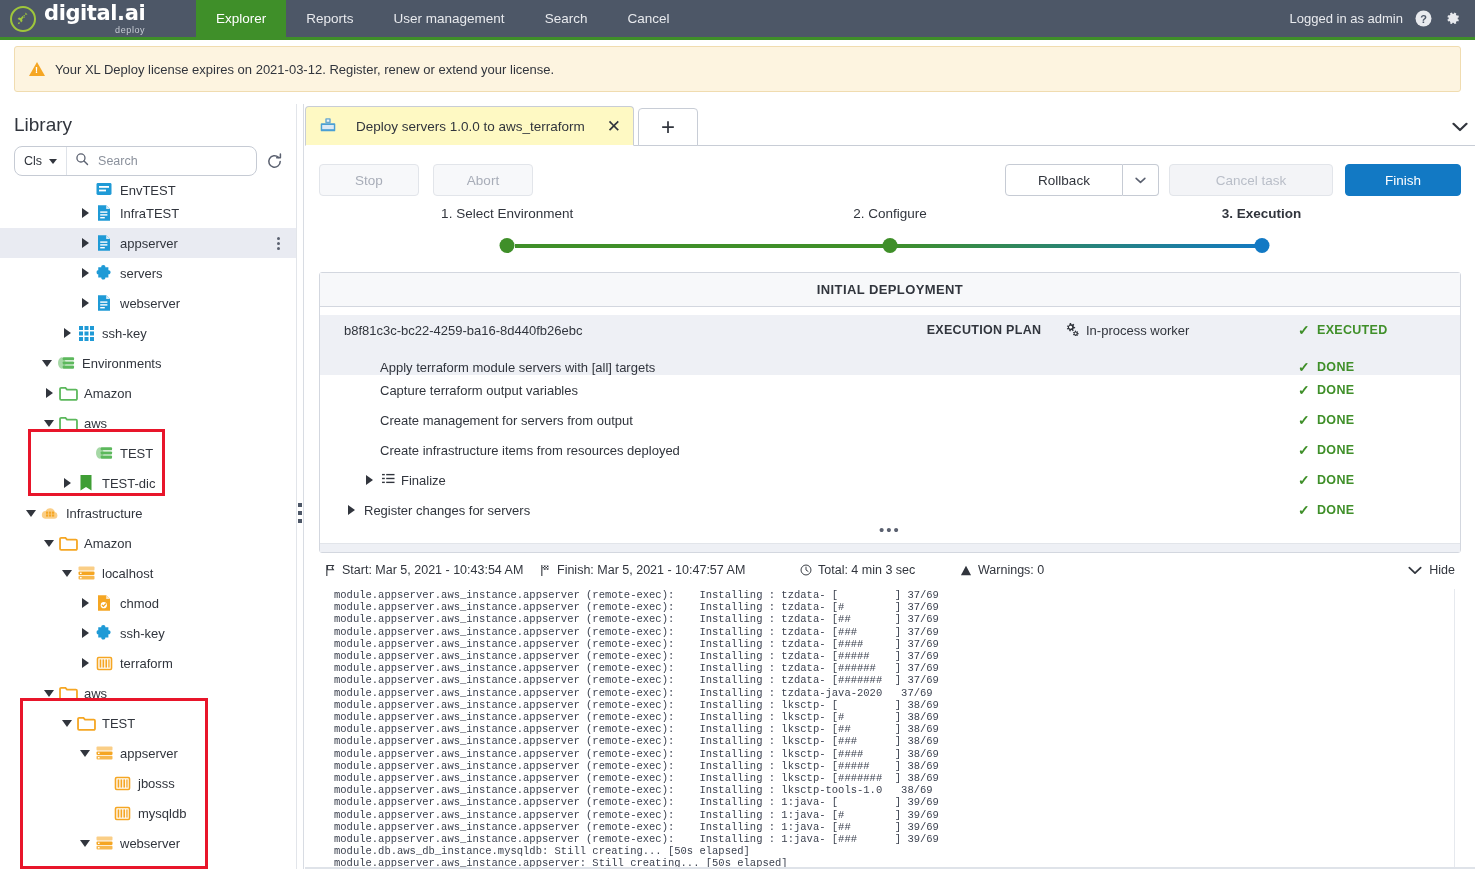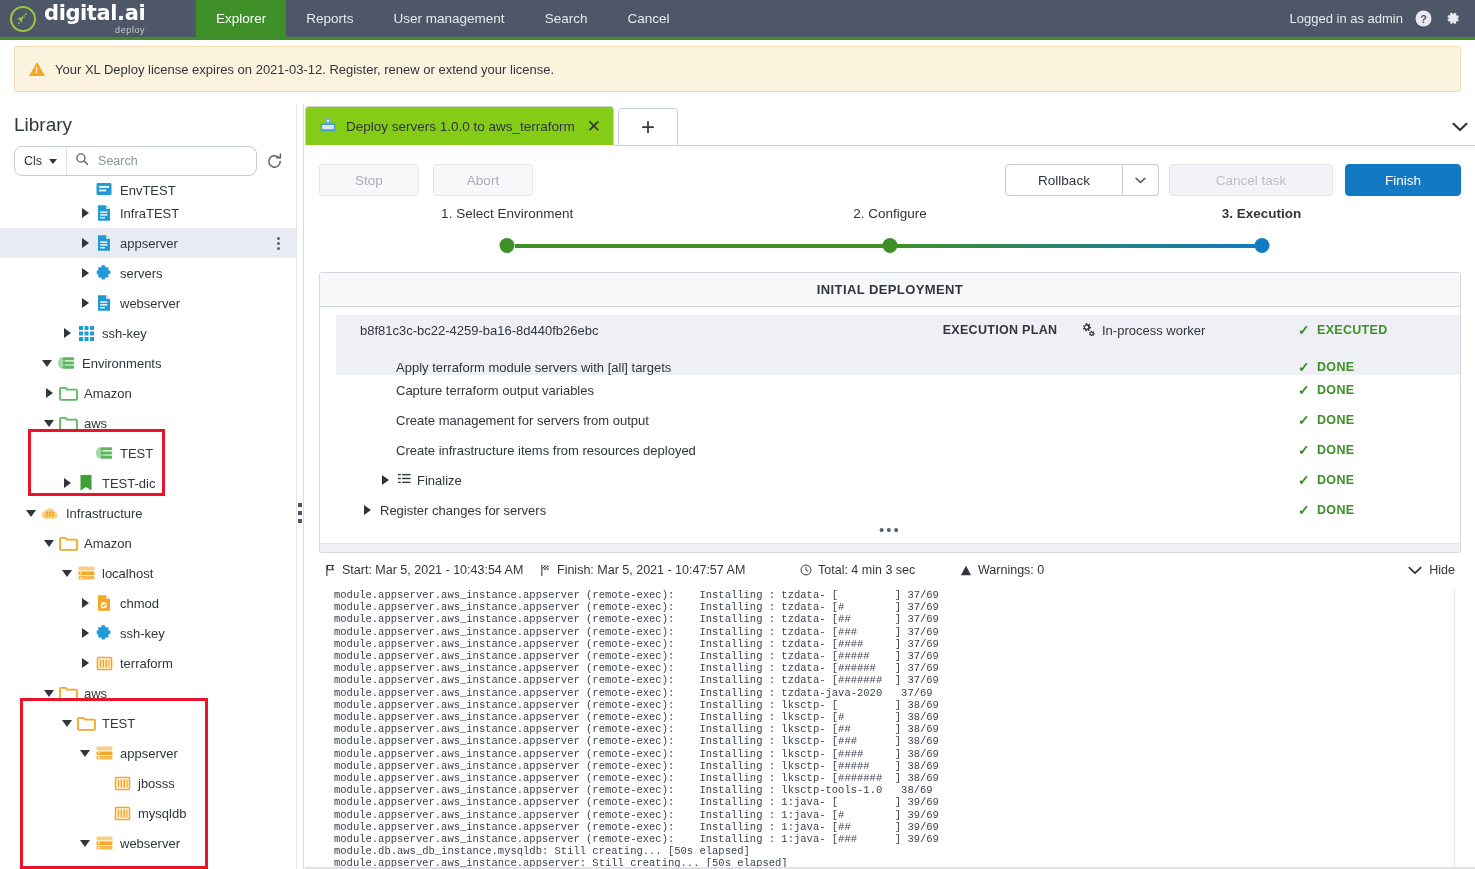--- a/index.html
+++ b/index.html
@@ -102,22 +102,22 @@
   .splitter { position: absolute; left: 296px; top: 104px; width: 8px; height: 765px; background: #fff; border-left: 1px solid #e2e5ea; border-right: 1px solid #d8dce3; }
   .splitter-grip { position: absolute; top: 395px; left: 50%; transform: translateX(-50%); }
   .splitter-grip span { display: block; width: 4px; height: 4px; background: #4d5767; margin: 4px 0; }
 
   
   .main { position: absolute; top: 104px; left: 305px; width: 1170px; height: 765px; background: #fff; }
 
   
   .tabbar { position: relative; height: 42px; border-bottom: 1px solid #c8cdd6; display: flex; align-items: flex-end; }
   .tab {
-    display: flex; align-items: center; gap: 8px; height: 40px; padding: 0 12px 0 12px;
-    border: 1px solid #c8cdd6; border-bottom: 1px solid #ffffff; background: #84cc16;
+    display: flex; align-items: center; gap: 18px; height: 40px; padding: 0 12px 0 12px;
+    border: 1px solid #c8cdd6; border-bottom: 1px solid #ffffff; background: #fef9c3;
     border-radius: 4px 4px 0 0; font-size: 13.5px; margin-bottom: -1px; cursor: pointer;
   }
   .tab-title { white-space: nowrap; }
   .tab-close { font-size: 17px; color: #31353d; margin-left: 4px; line-height: 1; cursor: pointer; }
   .tab-add {
     width: 60px; height: 38px; border: 1px solid #c8cdd6; border-bottom: 1px solid #c8cdd6;
     background: #fff; border-radius: 4px 4px 0 0; margin-left: 4px; margin-bottom: -1px;
     display: flex; align-items: center; justify-content: center; font-size: 24px; color: #31353d;
     font-weight: 300; cursor: pointer;
   }
@@ -142,21 +142,21 @@
   .step-label { position: absolute; font-size: 13.5px; transform: translateX(-50%); white-space: nowrap; }
   .step-label.current { font-weight: 700; }
   .step-line { position: absolute; left: 188px; right: 186px; top: 38px; height: 4px;
     background: linear-gradient(to right, #3f8f29 0%, #3f8f29 50%, #1279c4 100%); }
   .step-dot { position: absolute; top: 32px; width: 15px; height: 15px; border-radius: 50%; transform: translateX(-50%); }
 
   
   .exec-card { margin: 10px 14px 0 14px; border: 1px solid #d3d7df; border-radius: 3px; }
   .exec-head { height: 34px; background: #f7f8fa; border-bottom: 1px solid #d3d7df; display: flex; align-items: center; justify-content: center; font-size: 13px; font-weight: 700; letter-spacing: 0.4px; }
   .exec-body { padding: 8px 0 0 0; }
-  .exec-row { display: flex; align-items: center; height: 30px; font-size: 13px; position: relative; padding: 0 12px 0 24px; margin-left: 16px; }
+  .exec-row { display: flex; align-items: center; height: 30px; font-size: 13px; position: relative; padding: 0 12px 0 24px; }
   .exec-row.header-row { background: #eef0f5; font-weight: 400; }
   .exec-row.alt { background: #eef0f5; align-items: flex-end; }
   .exec-name { flex: 0 0 560px; display: flex; align-items: center; gap: 6px; }
   .exec-plan { flex: 0 0 160px; font-weight: 700; font-size: 12.5px; letter-spacing: 0.3px; text-align: center; }
   .exec-worker { flex: 1; display: flex; align-items: center; gap: 7px; font-size: 13px; }
   .exec-status { flex: 0 0 150px; display: flex; align-items: center; gap: 7px; color: #3f8f29; font-weight: 700; font-size: 12.5px; letter-spacing: 0.3px; }
   .check { color: #3f8f29; font-size: 14px; font-weight: 700; }
   .exec-dots { text-align: center; color: #5b6170; font-size: 15px; letter-spacing: 2px; height: 18px; line-height: 10px; }
   .exec-footbar { height: 9px; background: #eef0f5; border-top: 1px solid #e2e5ea; }
 

